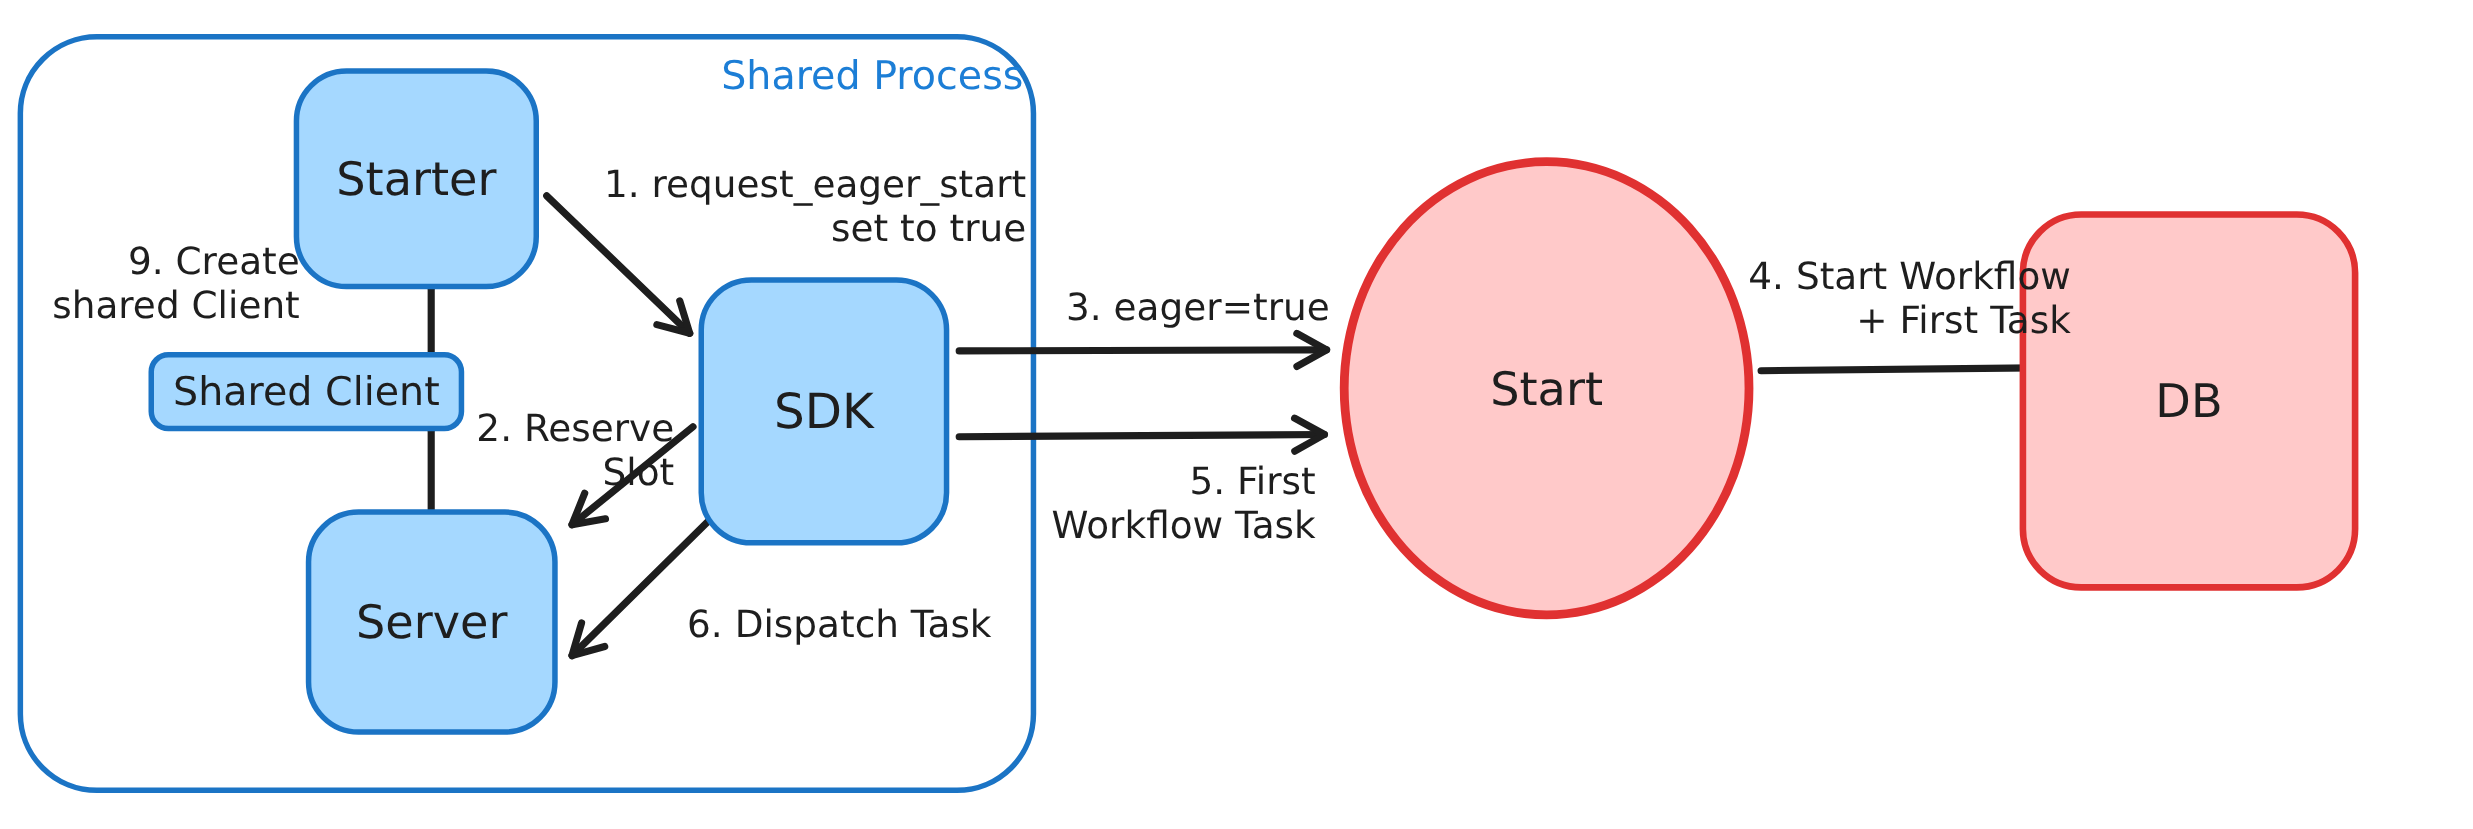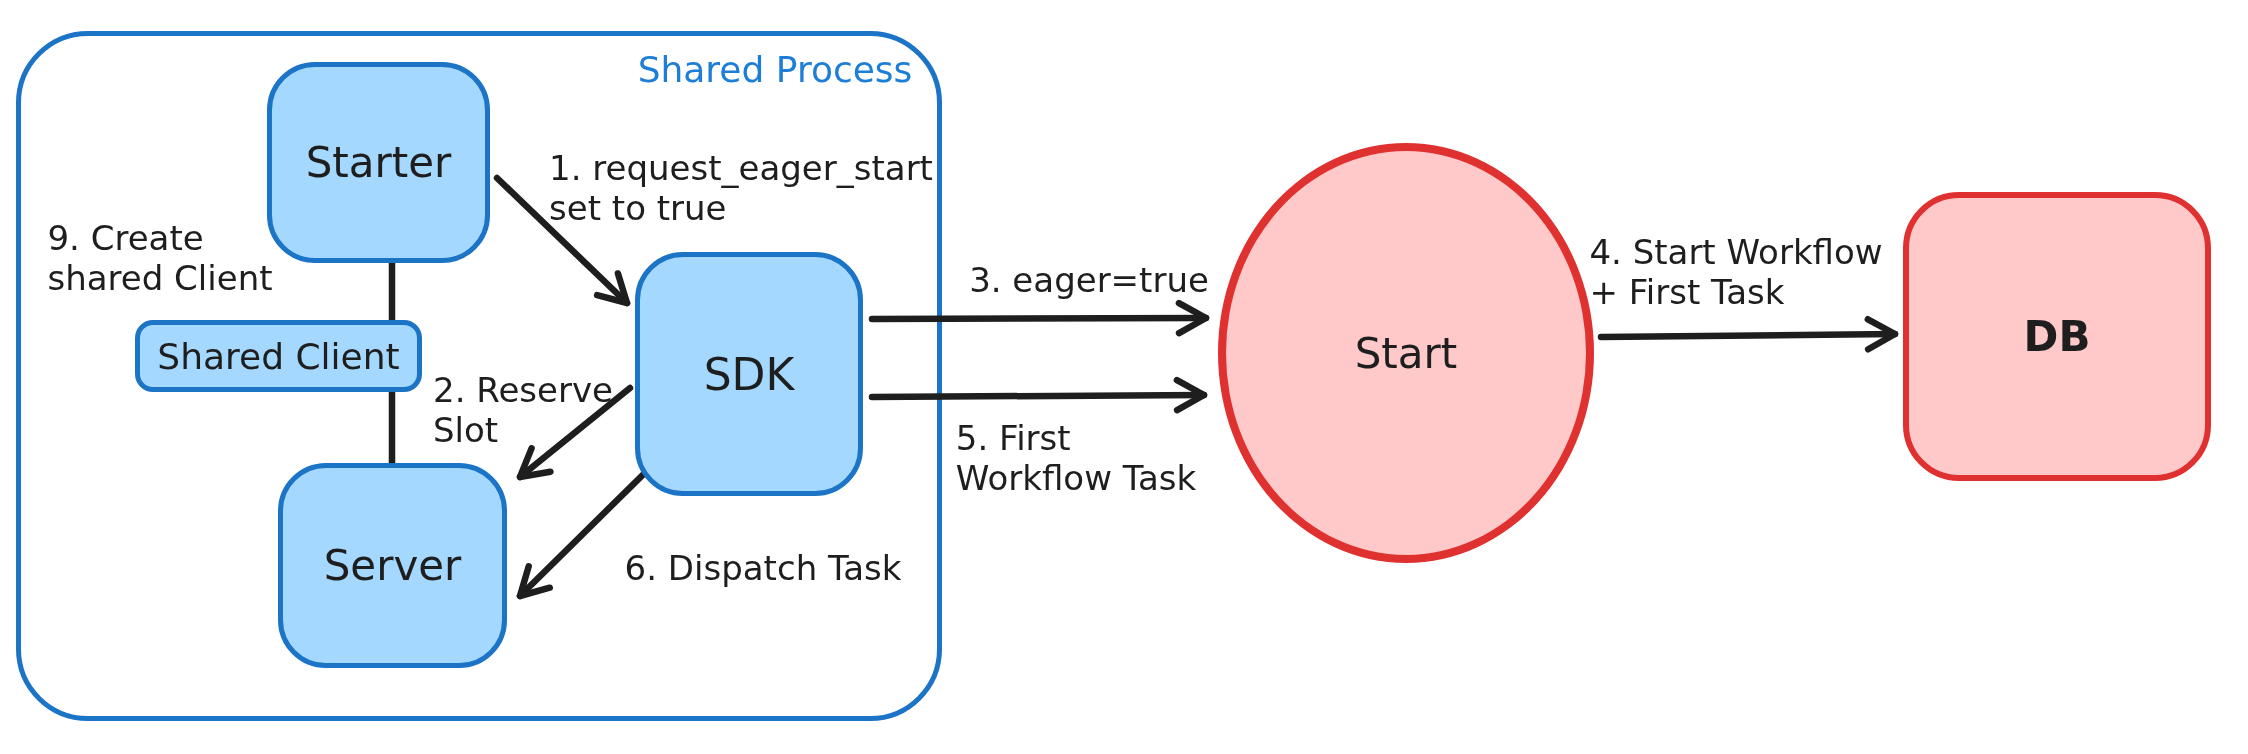--- a/index.html
+++ b/index.html
@@ -60,46 +60,46 @@
   .node-worker{left:278px;top:463px;width:229px;height:205px;border-radius:48px;font-size:42px;}
   .node-sdk{left:635px;top:252px;width:228px;height:244px;border-radius:48px;font-size:44px;}
   .node-server{
     left:1218px;top:143px;width:376px;height:420px;
     border-radius:50%;
     background:var(--red-fill);
     border:8px solid var(--red-stroke);
     font-size:42px;
   }
   .node-db{
-    left:1903px;top:192px;width:308px;height:289px;
+    left:1836px;top:192px;width:308px;height:345px;
     border-radius:56px;
     background:var(--red-fill);
     border:6px solid var(--red-stroke);
     font-size:42px;
-    font-weight:bold;
   }
   
   .annotation{
     position:absolute;
     transform:translateX(-50%);
     color:var(--ink);
     font-size:34px;
     line-height:40px;
-    text-align:left;
+    text-align:right;
     white-space:pre-line;
     z-index:3;
   }
   .container-title{
     position:absolute;
     transform:translateX(-50%);
     color:var(--label-blue);
     font-size:36px;
     line-height:40px;
     white-space:nowrap;
     z-index:3;
+    margin-left:18px;
   }
   .ann-create{left:160px;top:218px;}
   .ann-request{left:741px;top:148px;}
   .ann-reserve{left:523px;top:370px;}
   .ann-dispatch{left:763px;top:548px;}
   .ann-eager{left:1048px;top:260px;margin-left:41px;}
   .ann-first{left:1076px;top:418px;}
   .ann-start{left:1736px;top:232px;}
   .title-shared-process{left:775px;top:50px;}
 </style>

